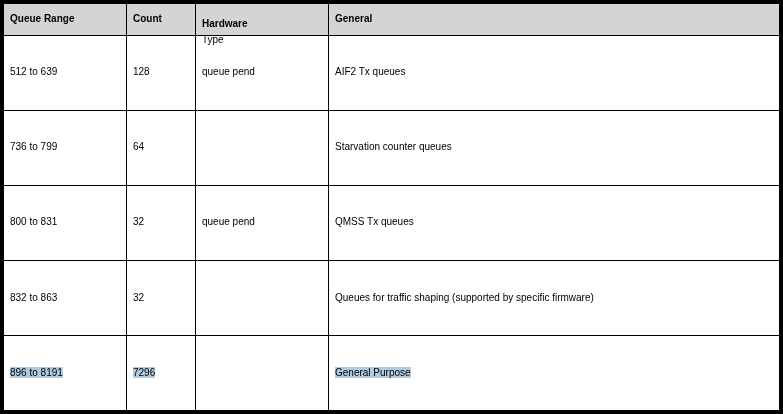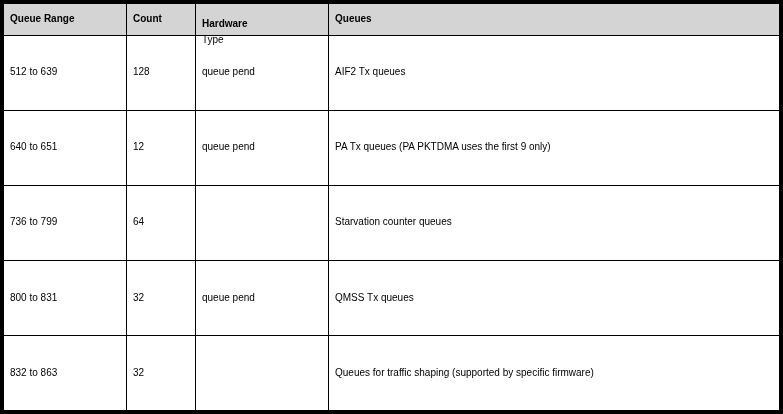--- a/index.html
+++ b/index.html
@@ -109,50 +109,50 @@
           <span class="cell-text">Queue Range</span>
         </th>
         <th>
           <span class="cell-text">Count</span>
         </th>
         <th class="hardware-header">
           <span class="hdr-line1">Hardware</span>
           <span class="hdr-line2">Type</span>
         </th>
         <th>
-          <span class="cell-text">Queues</span>
+          <span class="cell-text">General</span>
         </th>
       </tr>
     </thead>
     <tbody id="table-body">
         <tr>
           <td><span class="cell-text">512 to 639</span></td>
           <td><span class="cell-text">128</span></td>
           <td><span class="cell-text">queue pend</span></td>
           <td><span class="cell-text">AIF2 Tx queues</span></td>
-        </tr>
-        <tr>
-          <td><span class="cell-text">640 to 651</span></td>
-          <td><span class="cell-text">12</span></td>
-          <td><span class="cell-text">queue pend</span></td>
-          <td><span class="cell-text">PA Tx queues (PA PKTDMA uses the first 9 only)</span></td>
         </tr>
         <tr>
           <td><span class="cell-text">736 to 799</span></td>
           <td><span class="cell-text">64</span></td>
           <td class="empty-cell"></td>
           <td><span class="cell-text">Starvation counter queues</span></td>
         </tr>
         <tr>
           <td><span class="cell-text">800 to 831</span></td>
           <td><span class="cell-text">32</span></td>
           <td><span class="cell-text">queue pend</span></td>
           <td><span class="cell-text">QMSS Tx queues</span></td>
         </tr>
         <tr>
           <td><span class="cell-text">832 to 863</span></td>
           <td><span class="cell-text">32</span></td>
           <td class="empty-cell"></td>
           <td><span class="cell-text">Queues for traffic shaping (supported by specific firmware)</span></td>
         </tr>
+        <tr>
+          <td><span class="cell-text sel">896 to 8191</span></td>
+          <td><span class="cell-text sel">7296</span></td>
+          <td class="empty-cell"></td>
+          <td><span class="cell-text sel">General Purpose</span></td>
+        </tr>
       </tbody>
   </table>
 </div>
 
 </body></html>

